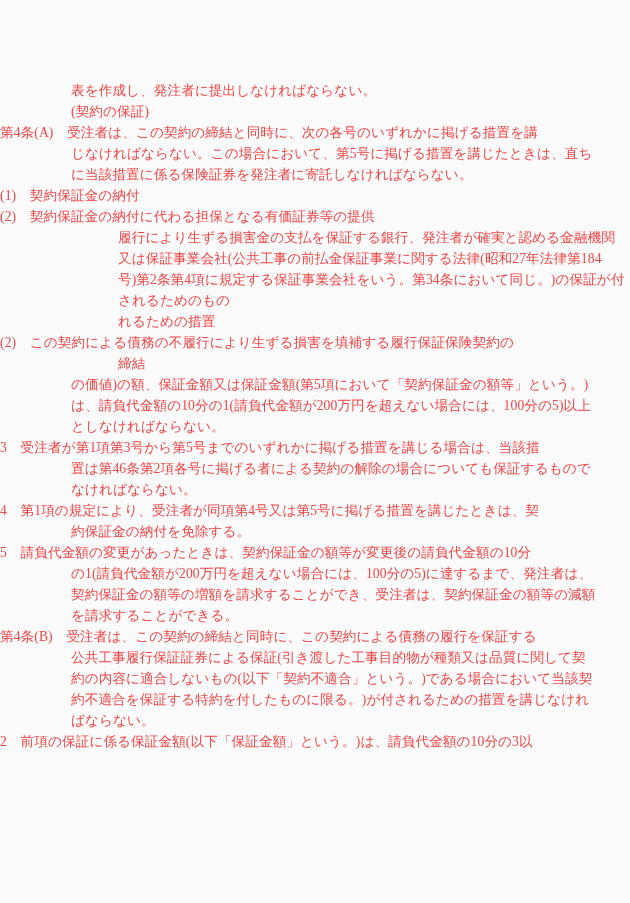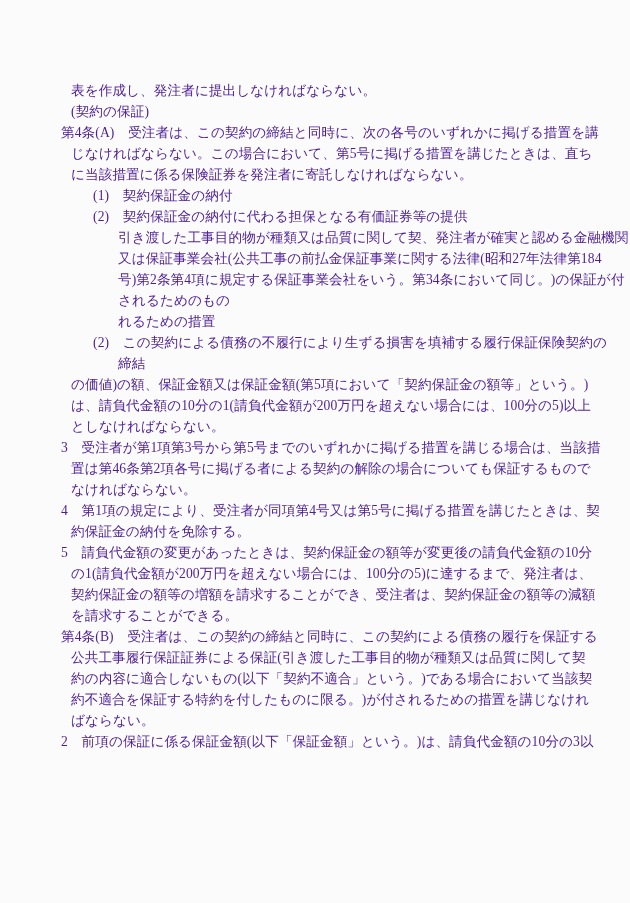--- a/index.html
+++ b/index.html
@@ -27,38 +27,38 @@
     left: 0;
     right: 0;
   }
   .line {
     height: 21px;
     line-height: 21px;
     white-space: pre;
     letter-spacing: 0.1px;
   }
   
-  .ind-0 { padding-left: 61px;  }  
+  .ind-0 {  }  
   .ind-1 { padding-left: 71px;  }  
-  .ind-2 { padding-left: 93px;  }  
+  .ind-2 {  }  
   .ind-3 { padding-left: 118px; }  
 </style>
 </head>
 <body style="background: rgb(251, 251, 251);">
 
-<div class="page" style="background: rgb(251, 251, 251); color: #4c1d95;">
+<div class="page" style="background: rgb(251, 251, 251); color: #ef4444;">
   <div class="textblock" id="textblock">
       <div class="line ind-1">表を作成し、発注者に提出しなければならない。</div>
       <div class="line ind-1">(契約の保証)</div>
       <div class="line ind-0">第4条(A)　受注者は、この契約の締結と同時に、次の各号のいずれかに掲げる措置を講</div>
       <div class="line ind-1">じなければならない。この場合において、第5号に掲げる措置を講じたときは、直ち</div>
       <div class="line ind-1">に当該措置に係る保険証券を発注者に寄託しなければならない。</div>
       <div class="line ind-2">(1)　契約保証金の納付</div>
       <div class="line ind-2">(2)　契約保証金の納付に代わる担保となる有価証券等の提供</div>
-      <div class="line ind-3">引き渡した工事目的物が種類又は品質に関して契、発注者が確実と認める金融機関</div>
+      <div class="line ind-3">履行により生ずる損害金の支払を保証する銀行、発注者が確実と認める金融機関</div>
       <div class="line ind-3">又は保証事業会社(公共工事の前払金保証事業に関する法律(昭和27年法律第184</div>
       <div class="line ind-3">号)第2条第4項に規定する保証事業会社をいう。第34条において同じ。)の保証が付</div>
       <div class="line ind-3">されるためのもの</div>
       <div class="line ind-3">れるための措置</div>
       <div class="line ind-2">(2)　この契約による債務の不履行により生ずる損害を填補する履行保証保険契約の</div>
       <div class="line ind-3">締結</div>
       <div class="line ind-1">の価値)の額、保証金額又は保証金額(第5項において「契約保証金の額等」という。)</div>
       <div class="line ind-1">は、請負代金額の10分の1(請負代金額が200万円を超えない場合には、100分の5)以上</div>
       <div class="line ind-1">としなければならない。</div>
       <div class="line ind-0">3　受注者が第1項第3号から第5号までのいずれかに掲げる措置を講じる場合は、当該措</div>

